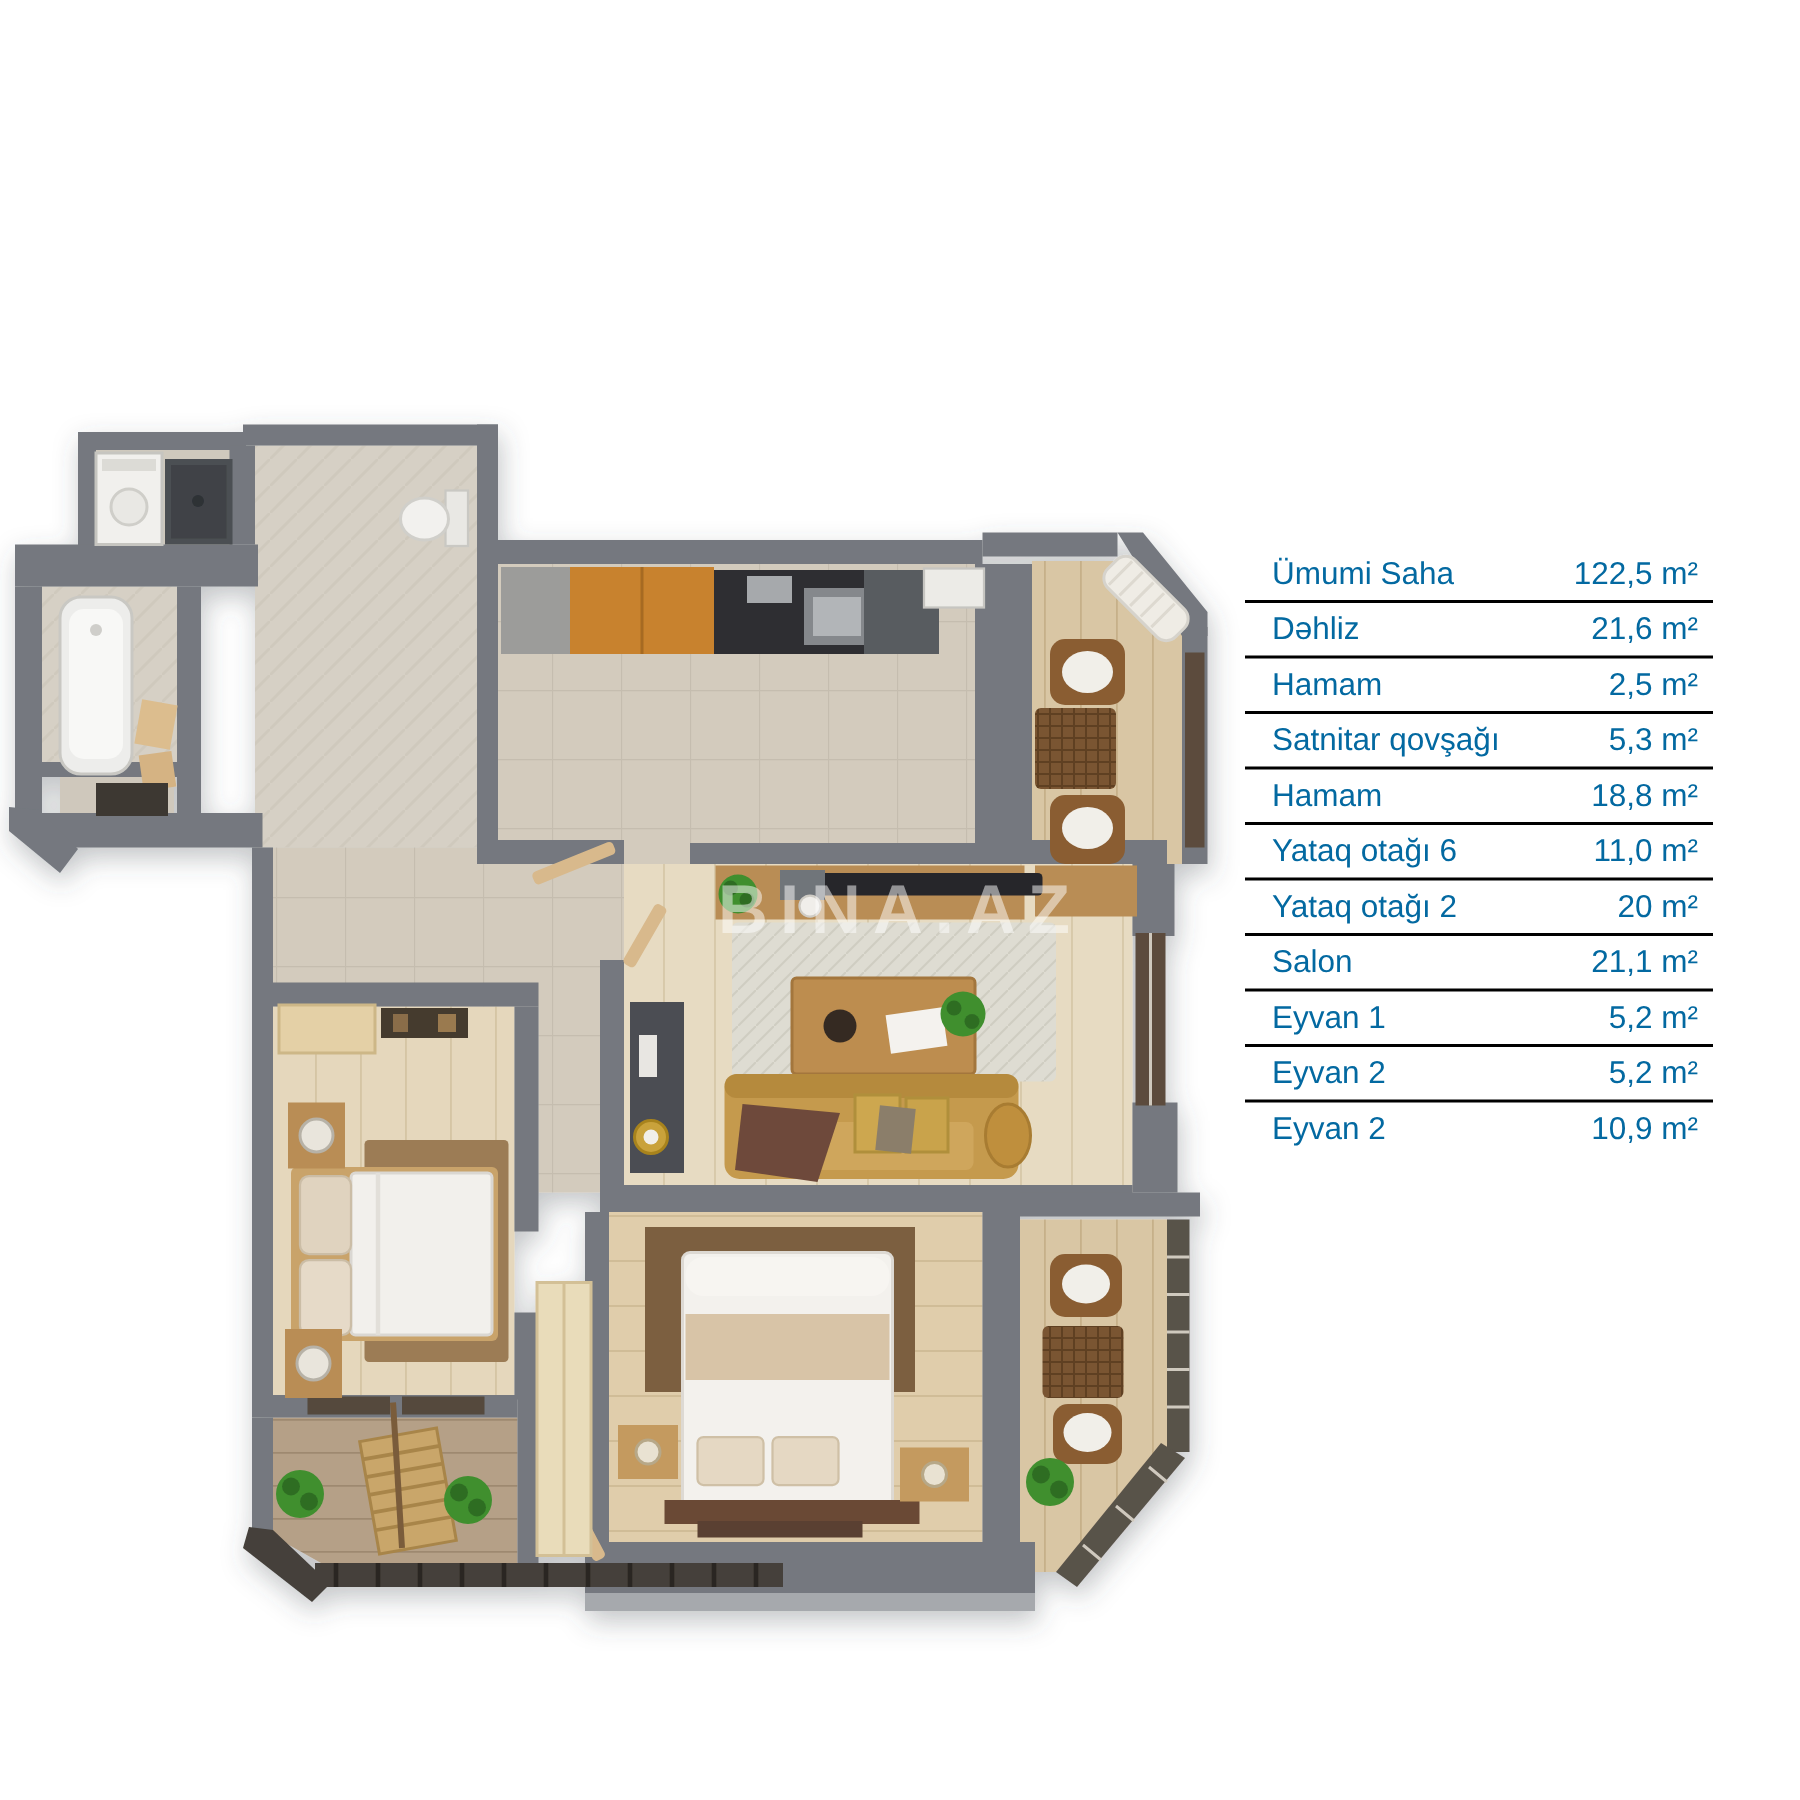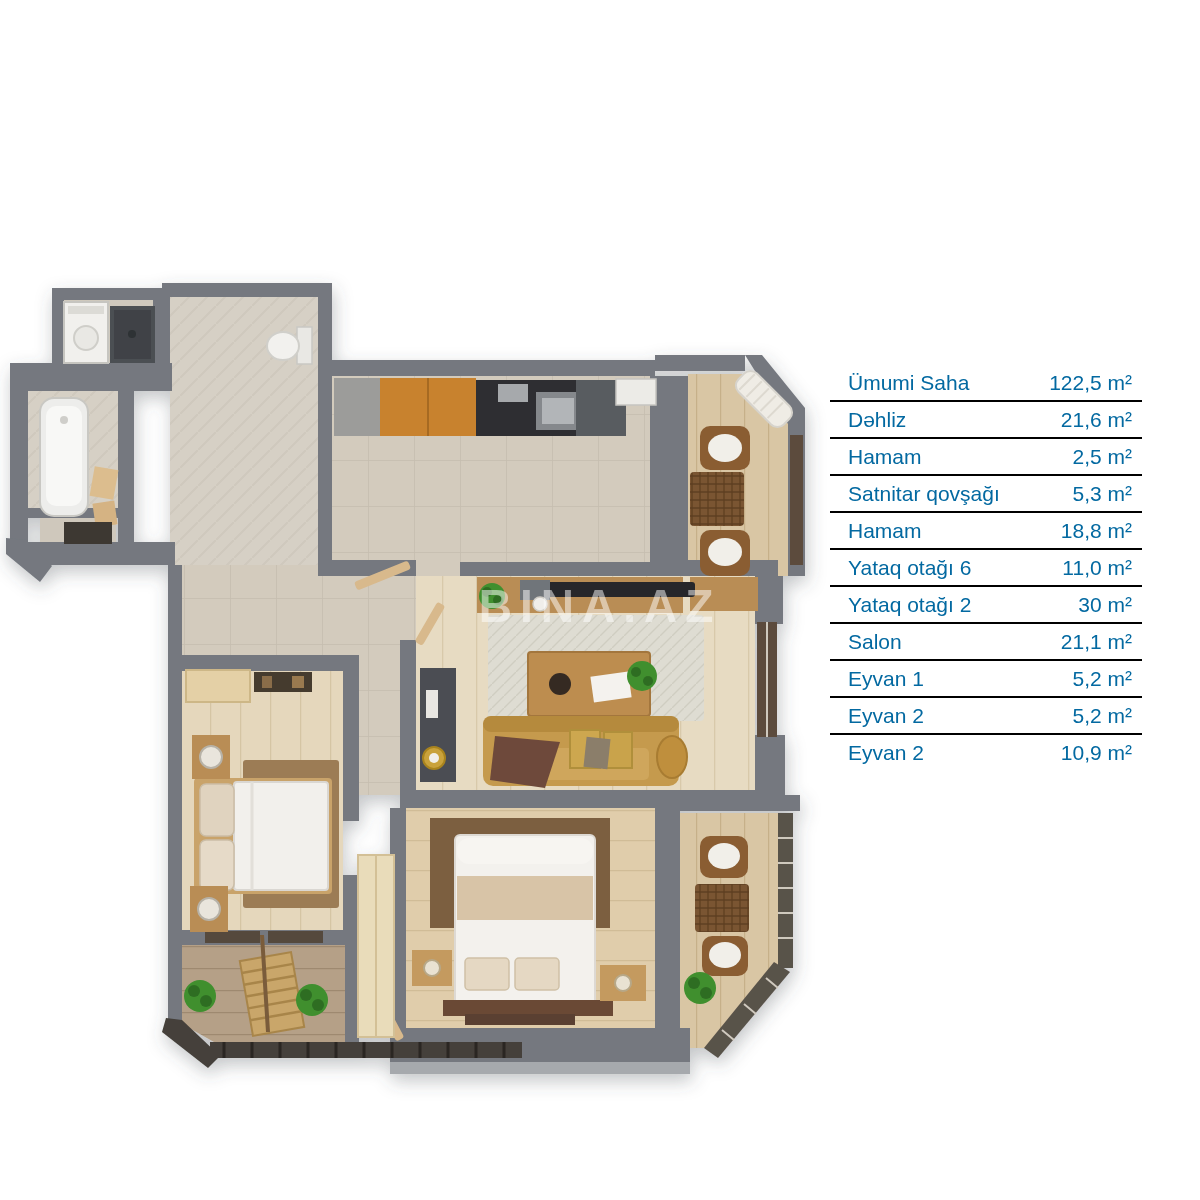--- a/index.html
+++ b/index.html
@@ -315,21 +315,21 @@
         <div class="lrow">
           <span class="lname">Hamam</span>
           <span class="lval">18,8 m²</span>
         </div>
         <div class="lrow">
           <span class="lname">Yataq otağı 6</span>
           <span class="lval">11,0 m²</span>
         </div>
         <div class="lrow">
           <span class="lname">Yataq otağı 2</span>
-          <span class="lval">30 m²</span>
+          <span class="lval">20 m²</span>
         </div>
         <div class="lrow">
           <span class="lname">Salon</span>
           <span class="lval">21,1 m²</span>
         </div>
         <div class="lrow">
           <span class="lname">Eyvan 1</span>
           <span class="lval">5,2 m²</span>
         </div>
         <div class="lrow">

